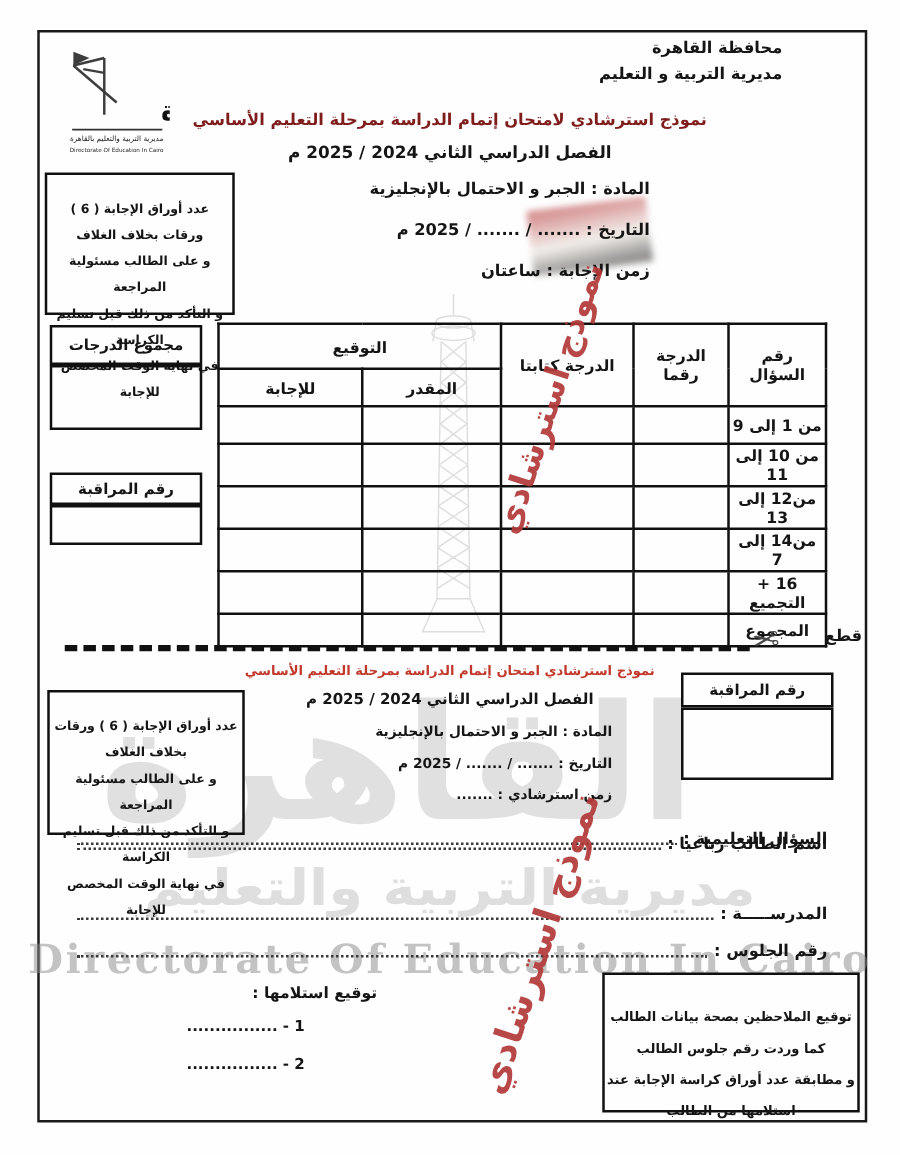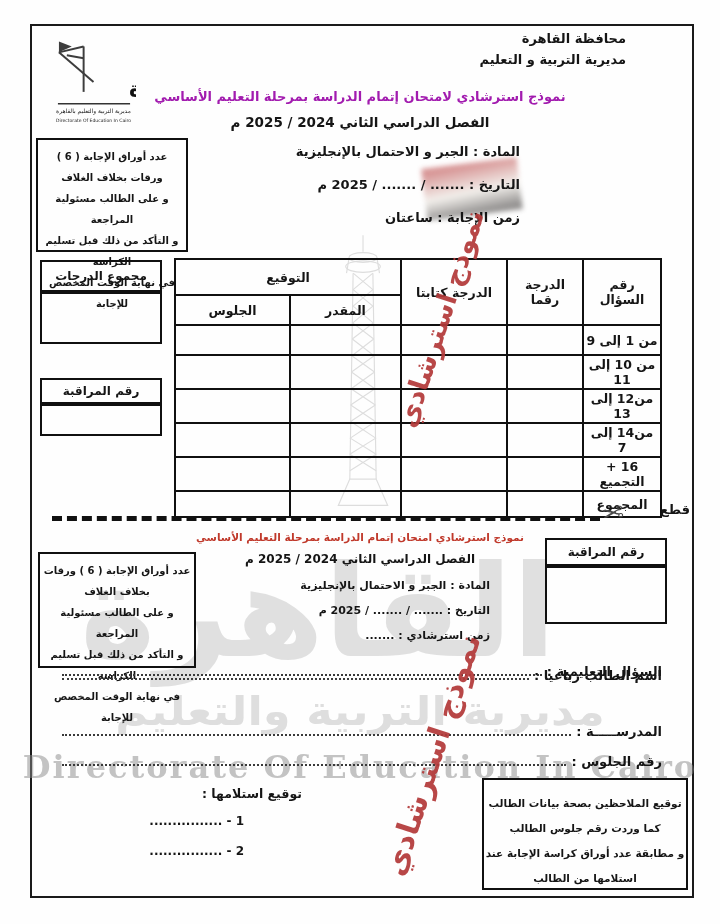--- a/index.html
+++ b/index.html
@@ -33,28 +33,28 @@
     white-space: nowrap; pointer-events: none; }
   .wm-red-upper { left: 338px; top: 295px; width: 210px; font-size: 27px; transform: rotate(-72deg); }
   .wm-red-lower { left: 327px; top: 722px; width: 220px; font-size: 30px; transform: rotate(-72deg); }
 
   
   .header-right { top: 28px; right: 94px; text-align: right; font-size: 13px;
     font-weight: bold; line-height: 21px; }
   .logo { left: 52px; top: 36px; width: 84px; height: 92px; }
 
   .red-title-upper { top: 89px; left: 0; width: 100%; text-align: center;
-    color: #a21caf; font-size: 13px; font-weight: bold; }
+    color: #7f1d1d; font-size: 13px; font-weight: bold; }
   .semester-upper { top: 114px; left: 0; width: 100%; text-align: center;
     font-size: 13.5px; font-weight: bold; }
   .meta-upper { right: 200px; text-align: right; font-size: 13px; font-weight: bold; }
   .subject-upper { top: 144px; } .date-upper { top: 177px; } .duration-upper { top: 210px; }
 
   .inst-box { border: 2px solid #101010; text-align: center; font-weight: bold;
-    font-size: 10px; line-height: 21px; padding: 6px 3px; }
+    font-size: 10px; line-height: 21px; padding: 17px 3px; }
   .inst-upper { left: 36px; top: 138px; width: 152px; height: 114px; }
   .inst-lower { left: 38px; top: 552px; width: 158px; height: 116px; }
 
   
   .grades-table { top: 258px; right: 58px; border-collapse: collapse; background: transparent; }
   .grades-table th, .grades-table td { border: 2px solid #101010; font-size: 12.5px;
     font-weight: bold; text-align: center; vertical-align: middle; padding: 1px 2px; }
 
   .side-label { border: 2px solid #101010; text-align: center; font-size: 12px;
     font-weight: bold; display: flex; align-items: center; justify-content: center; }
@@ -84,21 +84,21 @@
     font-size: 13px; font-weight: bold; }
   .field-row .leader { flex: 1; border-bottom: 2px dotted #3a3a3a; margin: 0 5px 3px 0; height: 10px; }
   .f1 { top: 664px; } .f2 { top: 668px; } .f3 { top: 724px; } .f4 { top: 754px; }
 
   .observers-label { left: 202px; top: 786px; font-size: 12.5px; font-weight: bold; }
   .obs-line { left: 126px; width: 118px; text-align: right; font-size: 12px; font-weight: bold; }
   .o1 { top: 814px; } .o2 { top: 844px; }
 
   .verify-box { right: 32px; top: 778px; width: 206px; height: 112px;
     border: 2px solid #101010; text-align: center; font-size: 10.5px;
-    font-weight: bold; line-height: 25px; padding-top: 11px; }
+    font-weight: bold; line-height: 25px; padding-top: 22px; }
 </style>
 </head>
 <body>
 
 <div class="page">
 
   <div class="abs frame"></div>
 
   <svg class="abs wm wm-tower" viewBox="0 0 120 340">
     <g stroke="#9a9a9a" stroke-width="1.4" fill="none">
@@ -158,21 +158,21 @@
     </colgroup>
     <tbody>
         <tr style="height:36px">
       <th rowspan="2">رقم السؤال</th>
       <th rowspan="2">الدرجة رقما</th>
       <th rowspan="2">الدرجة كتابتا</th>
       <th colspan="2">التوقيع</th>
     </tr>
     <tr style="height:30px">
       <th>المقدر</th>
-      <th>الجلوس</th>
+      <th>للإجابة</th>
     </tr>
     <tr style="height:30px">
       <td>من 1 إلى 9</td>
       <td></td>
           <td></td>
       <td></td>
           <td></td>
     </tr>
     <tr style="height:32px">
       <td>من 10 إلى 11</td>

